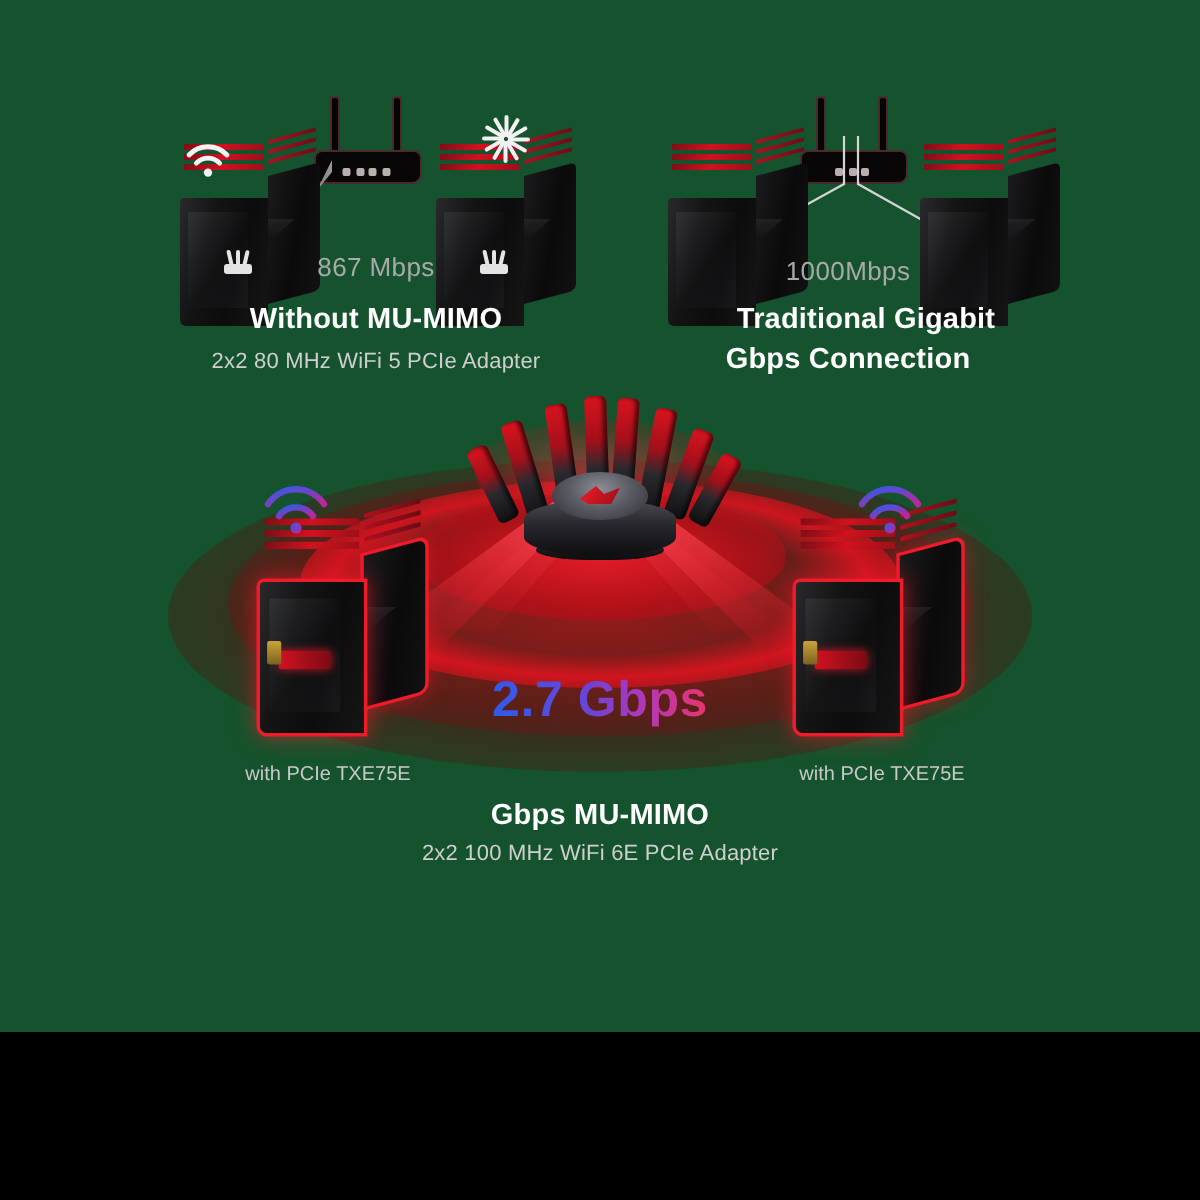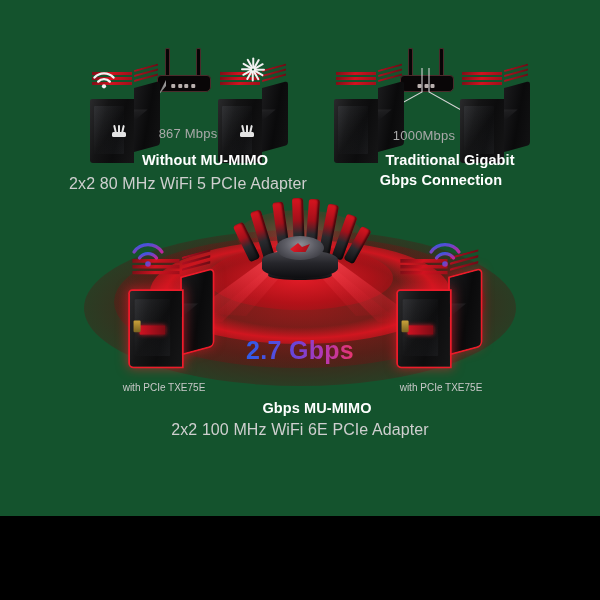--- a/index.html
+++ b/index.html
@@ -4,22 +4,22 @@
 <style>
   html,body{margin:0;padding:0;background:#000;}
   body{width:600px;height:600px;overflow:hidden;
        font-family:"Liberation Sans","DejaVu Sans",sans-serif;}
   #stage{position:relative;width:600px;height:516px;background:#14532d;overflow:hidden;}
 
   
   .txt{position:absolute;text-align:center;white-space:nowrap;
        transform:translateX(-50%);line-height:1.18;}
   .speed{color:#a9a9a9;font-size:13px;font-weight:400;letter-spacing:.2px;}
-  .ttl{color:#ffffff;font-size:14.5px;font-weight:bold;letter-spacing:.1px;margin-left:17px;}
-  .sub{color:#cfcfcf;font-size:16px;font-weight:400;letter-spacing:.1px;}
+  .ttl{color:#ffffff;font-size:14.5px;font-weight:bold;letter-spacing:.1px;}
+  .sub{color:#cfcfcf;font-size:11px;font-weight:400;letter-spacing:.1px;}
   .tiny{color:#c9c9c9;font-size:10px;font-weight:400;}
 
   
   #headline{position:absolute;left:50%;top:466px;transform:translateX(-50%);
             text-align:center;color:#fff;font-size:31px;font-weight:bold;
             line-height:1.28;letter-spacing:-.3px;white-space:nowrap;}
 
   
   #gbps{position:absolute;left:50%;top:336px;transform:translateX(-50%);
         font-size:25px;font-weight:bold;letter-spacing:.3px;

